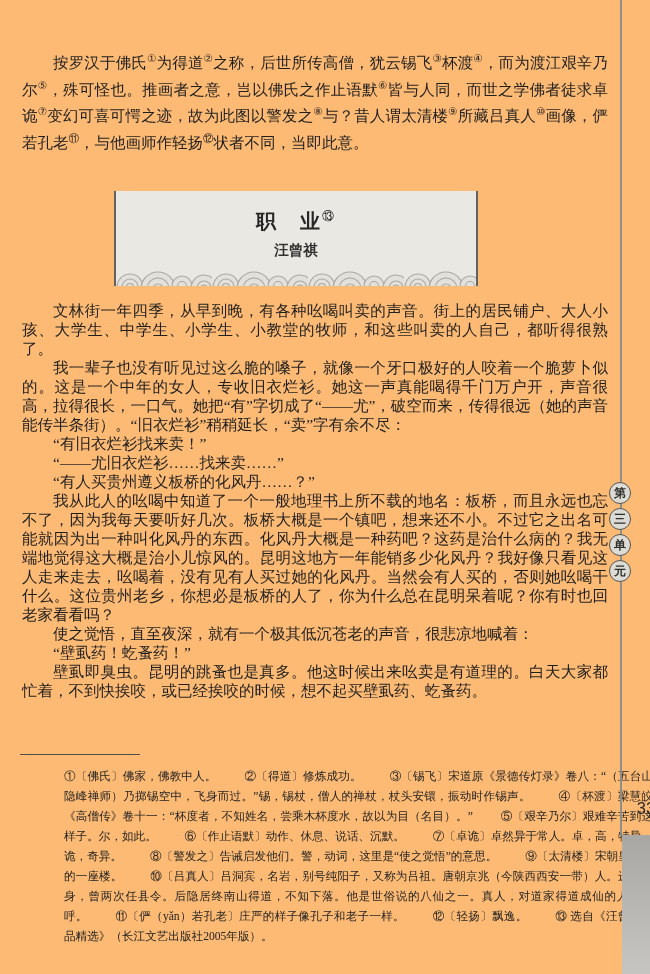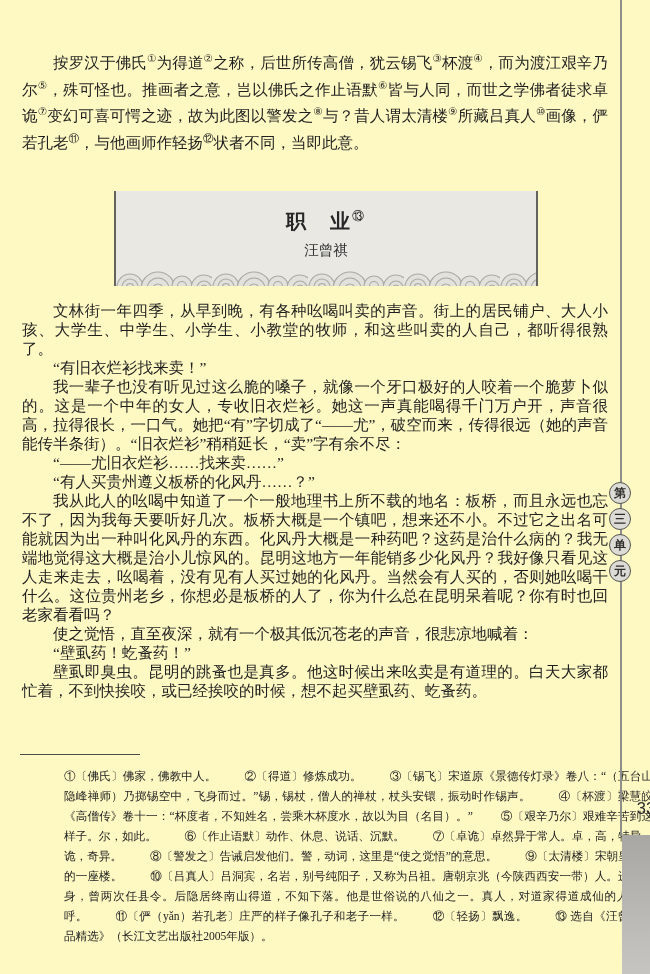--- a/index.html
+++ b/index.html
@@ -3,51 +3,51 @@
 <meta charset="utf-8">
 <style>
   html,body{margin:0;padding:0;}
   body{
     font-family:"Liberation Serif","DejaVu Serif",serif;
     background:#e8e8e6;
   }
   .page{
     position:relative;
     width:650px;height:974px;
-    background:#fef9c3;
+    background:#fdba74;
     overflow:hidden;
     color:#1f1f1f;
   }
   
   .intro{
     position:absolute;left:22px;top:50px;width:586px;
     font-size:15.5px;line-height:26.5px;
     text-align:justify;
   }
   .intro p, .bodytext p{margin:0;text-indent:2em;}
   sup.ann{font-size:0.68em;vertical-align:super;line-height:0;}
   
   .title-box{
-    position:absolute;left:114px;top:191px;width:424px;height:95px;
+    position:absolute;left:114px;top:191px;width:364px;height:95px;
     background:#e9e8e3;
     border-left:2px solid #62625e;
     border-right:2px solid #62625e;
     box-sizing:border-box;
     overflow:hidden;
   }
   .title-line{
     margin-top:17px;
     text-align:center;
     font-size:20px;font-weight:bold;letter-spacing:2px;
     color:#262626;
   }
   .title-line sup{font-size:12px;font-weight:normal;vertical-align:super;}
   .author-line{
     margin-top:6px;text-align:center;
-    font-size:14.5px;color:#333;
+    font-size:14.5px;color:#333;font-weight:bold;
   }
   .wave{position:absolute;left:0;bottom:0;width:100%;height:32px;}
   
   .bodytext{
     position:absolute;left:22px;top:301px;width:586px;
     font-size:15.5px;line-height:19px;
     text-align:justify;
   }
   
   .fn-sep{
@@ -118,22 +118,22 @@
             <circle cx="88" cy="34" r="3"></circle>
           </g>
         </pattern>
       </defs>
       <rect width="100%" height="100%" fill="url(#wp)"></rect>
     </svg>
   </div>
 
   <div class="bodytext">
       <p>文林街一年四季，从早到晚，有各种吆喝叫卖的声音。街上的居民铺户、大人小孩、大学生、中学生、小学生、小教堂的牧师，和这些叫卖的人自己，都听得很熟了。</p>
+      <p>我一辈子也没有听见过这么脆的嗓子，就像一个牙口极好的人咬着一个脆萝卜似的。这是一个中年的女人，专收旧衣烂衫。她这一声真能喝得千门万户开，声音很高，拉得很长，一口气。她把“有”字切成了“——尤”，破空而来，传得很远（她的声音能传半条街）。“旧衣烂衫”稍稍延长，“卖”字有余不尽：</p>
       <p>“有旧衣烂衫找来卖！”</p>
-      <p>我一辈子也没有听见过这么脆的嗓子，就像一个牙口极好的人咬着一个脆萝卜似的。这是一个中年的女人，专收旧衣烂衫。她这一声真能喝得千门万户开，声音很高，拉得很长，一口气。她把“有”字切成了“——尤”，破空而来，传得很远（她的声音能传半条街）。“旧衣烂衫”稍稍延长，“卖”字有余不尽：</p>
       <p>“——尤旧衣烂衫……找来卖……”</p>
       <p>“有人买贵州遵义板桥的化风丹……？”</p>
       <p>我从此人的吆喝中知道了一个一般地理书上所不载的地名：板桥，而且永远也忘不了，因为我每天要听好几次。板桥大概是一个镇吧，想来还不小。不过它之出名可能就因为出一种叫化风丹的东西。化风丹大概是一种药吧？这药是治什么病的？我无端地觉得这大概是治小儿惊风的。昆明这地方一年能销多少化风丹？我好像只看见这人走来走去，吆喝着，没有见有人买过她的化风丹。当然会有人买的，否则她吆喝干什么。这位贵州老乡，你想必是板桥的人了，你为什么总在昆明呆着呢？你有时也回老家看看吗？</p>
       <p>使之觉悟，直至夜深，就有一个极其低沉苍老的声音，很悲凉地喊着：</p>
       <p>“壁虱药！虼蚤药！”</p>
       <p>壁虱即臭虫。昆明的跳蚤也是真多。他这时候出来吆卖是有道理的。白天大家都忙着，不到快挨咬，或已经挨咬的时候，想不起买壁虱药、虼蚤药。</p>
     </div>
 
   <div class="fn-sep"></div>
   <div class="footnotes"><span class="fn-item">①〔佛氏〕佛家，佛教中人。</span><span class="fn-item">②〔得道〕修炼成功。</span><span class="fn-item">③〔锡飞〕宋道原《景德传灯录》卷八：“（五台山隐峰禅师）乃掷锡空中，飞身而过。”锡，锡杖，僧人的禅杖，杖头安镮，振动时作锡声。</span><span class="fn-item">④〔杯渡〕梁慧皎《高僧传》卷十一：“杯度者，不知姓名，尝乘木杯度水，故以为目（名目）。”</span><span class="fn-item">⑤〔艰辛乃尔〕艰难辛苦到这样子。尔，如此。</span><span class="fn-item">⑥〔作止语默〕动作、休息、说话、沉默。</span><span class="fn-item">⑦〔卓诡〕卓然异于常人。卓，高，特异。诡，奇异。</span><span class="fn-item">⑧〔警发之〕告诫启发他们。警，动词，这里是“使之觉悟”的意思。</span><span class="fn-item">⑨〔太清楼〕宋朝皇宫里的一座楼。</span><span class="fn-item">⑩〔吕真人〕吕洞宾，名岩，别号纯阳子，又称为吕祖。唐朝京兆（今陕西西安一带）人。进士出身，曾两次任县令。后隐居终南山得道，不知下落。他是世俗说的八仙之一。真人，对道家得道成仙的人的称呼。</span><span class="fn-item">⑪〔俨（yǎn）若孔老〕庄严的样子像孔子和老子一样。</span><span class="fn-item">⑫〔轻扬〕飘逸。</span><span class="fn-item">⑬ 选自《汪曾祺作品精选》（长江文艺出版社2005年版）。</span></div>

